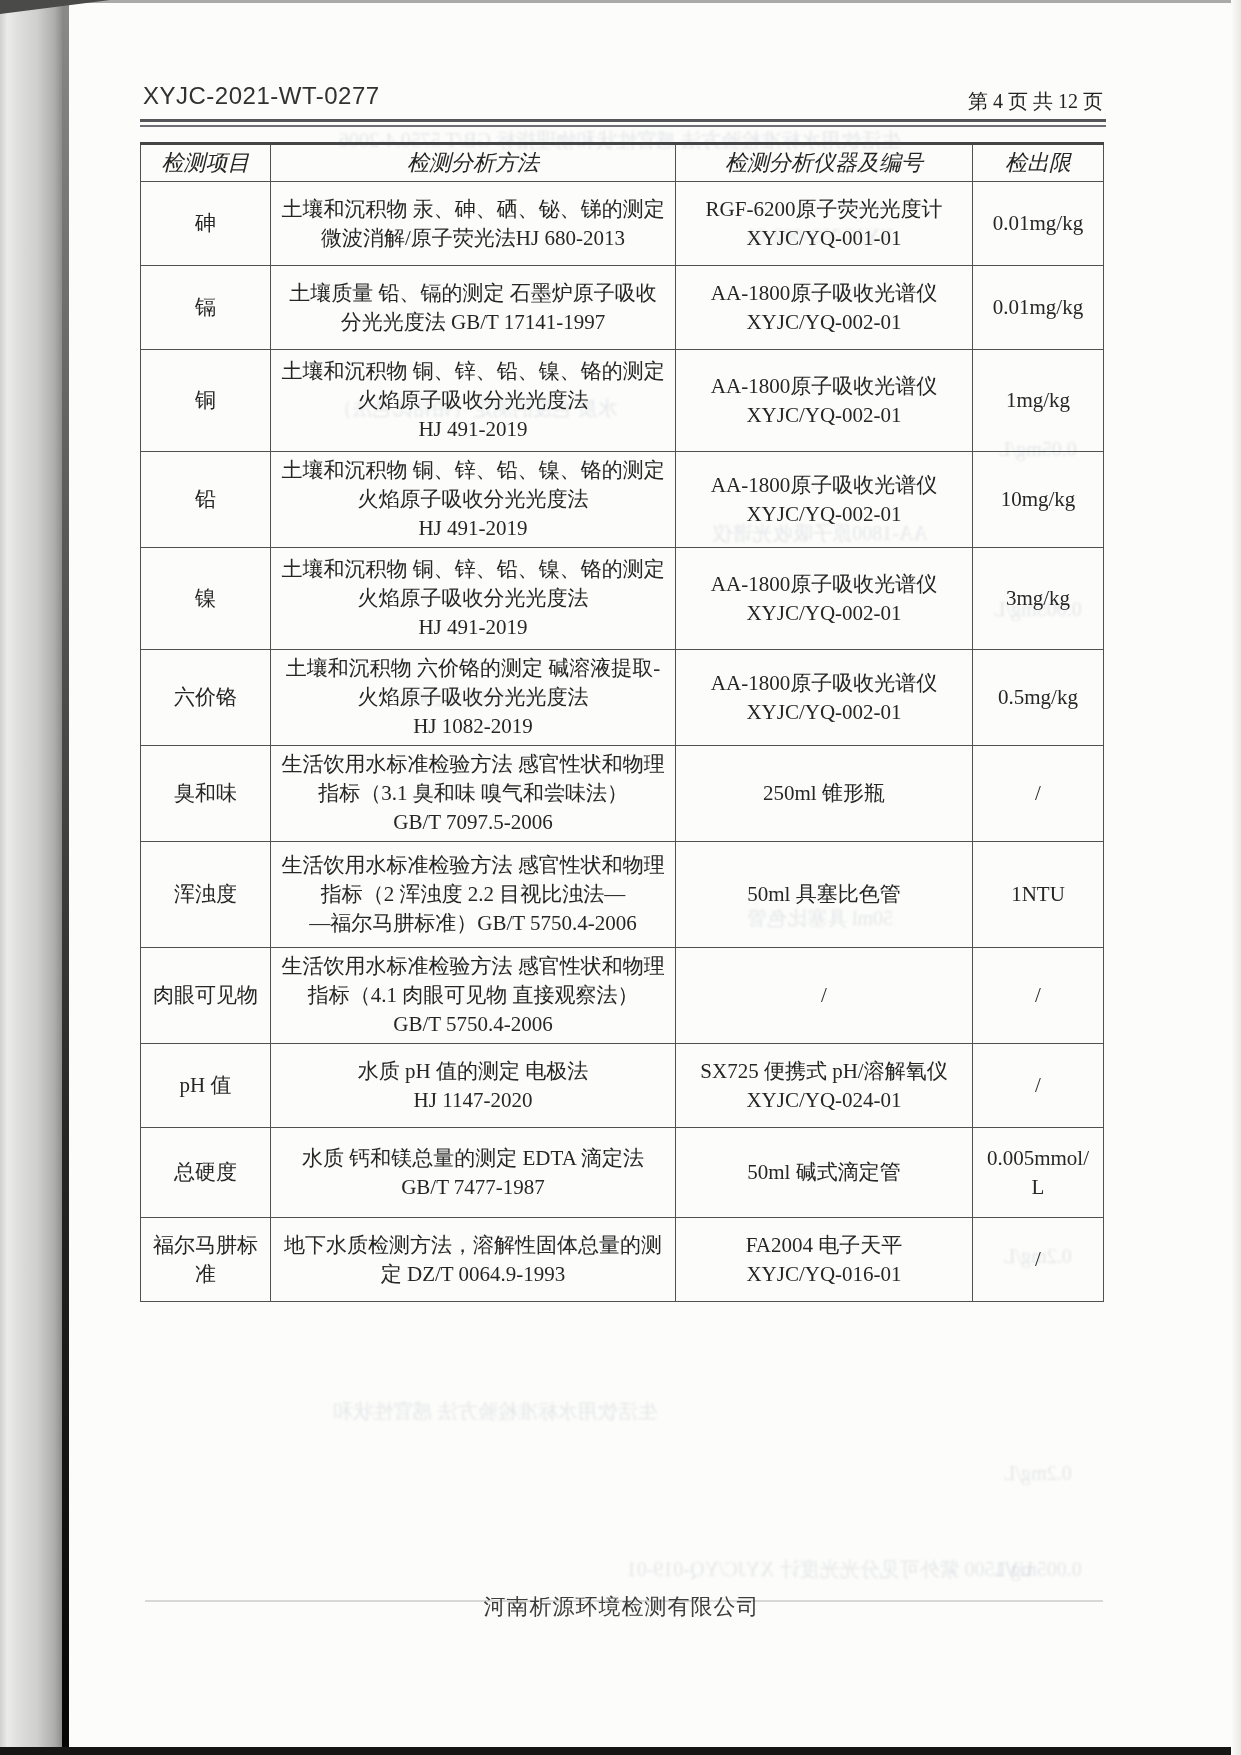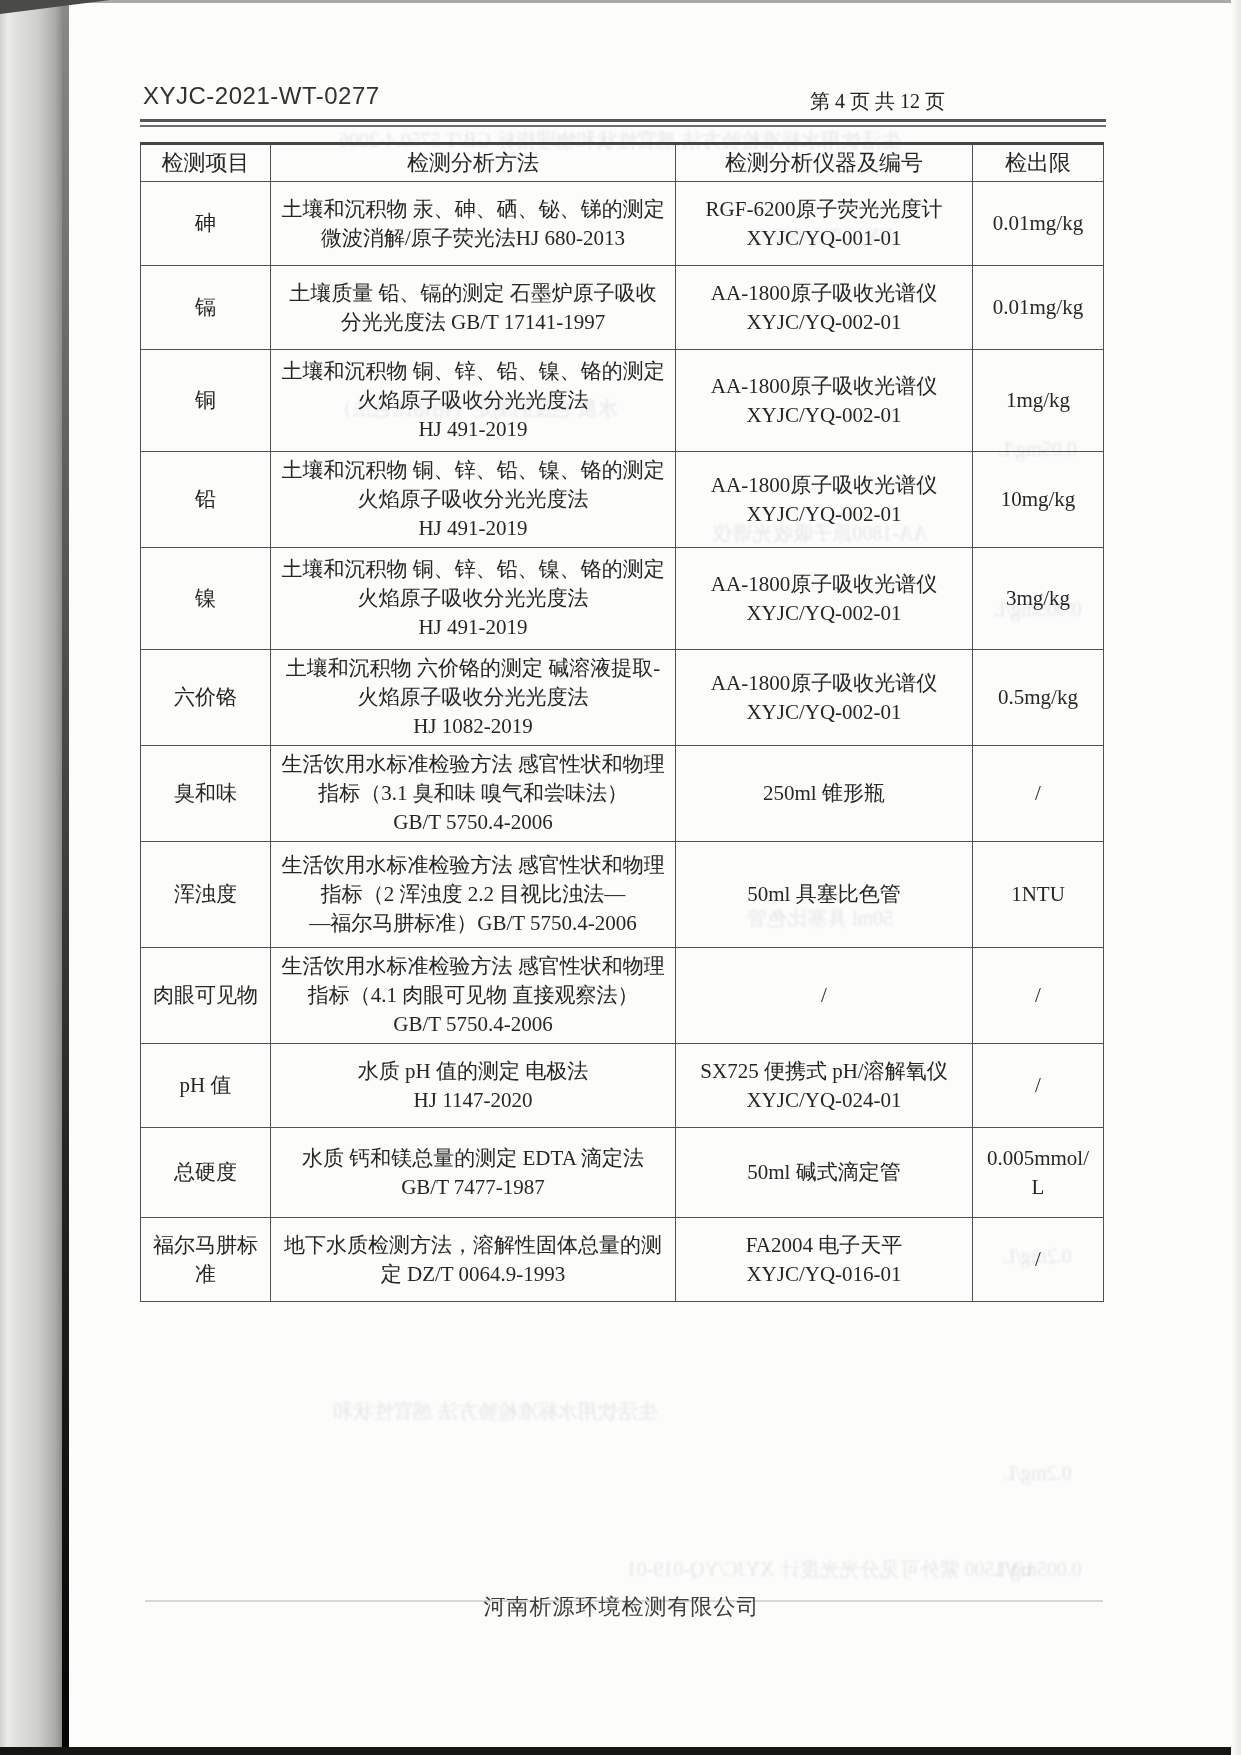--- a/index.html
+++ b/index.html
@@ -34,21 +34,21 @@
     color:#5f6c8b;font-size:20px;text-align:center;pointer-events:none;white-space:nowrap;
   }
   
   .doc-number{
     position:absolute;left:143px;top:82px;
     font-family:"Liberation Sans","DejaVu Sans",sans-serif;
     font-size:24px;letter-spacing:.5px;color:#313131;
   }
   .page-indicator{
     position:absolute;left:810px;top:88px;width:293px;
-    font-size:20px;color:#222;
+    text-align:right;font-size:20px;color:#222;
   }
   .header-rule{
     position:absolute;left:140px;top:119px;width:966px;height:3px;
     border-top:3px solid #56565a;border-bottom:2px solid #6e6e72;
   }
   
   table.report{
     position:absolute;left:140px;top:142px;width:963px;
     border-collapse:collapse;table-layout:fixed;
     font-size:21px;line-height:1.38;color:#262626;
@@ -99,21 +99,21 @@
 <div class="header-rule"></div>
 
 <table class="report">
   <colgroup>
     <col style="width:130px">
       <col style="width:405px">
       <col style="width:297px">
       <col style="width:131px">
   </colgroup>
   <thead>
-    <tr style="height:38px;">
+    <tr style="height:38px;font-style:italic;">
       <th>检测项目</th>
       <th>检测分析方法</th>
       <th>检测分析仪器及编号</th>
       <th>检出限</th>
     </tr>
   </thead>
   <tbody>
     <tr style="height:84px;">
       <td class="cell-item">砷</td>
       <td class="cell-method">土壤和沉积物 汞、砷、硒、铋、锑的测定 微波消解/原子荧光法HJ 680-2013</td>
@@ -156,21 +156,21 @@
       <td class="cell-item">六价铬</td>
       <td class="cell-method">土壤和沉积物 六价铬的测定 碱溶液提取-火焰原子吸收分光光度法
 HJ 1082-2019</td>
       <td class="cell-instrument">AA-1800原子吸收光谱仪
 XYJC/YQ-002-01</td>
       <td class="cell-limit">0.5mg/kg</td>
     </tr>
     <tr style="height:96px;">
       <td class="cell-item">臭和味</td>
       <td class="cell-method">生活饮用水标准检验方法 感官性状和物理指标（3.1 臭和味 嗅气和尝味法）
-GB/T 5750.4-2006</td>
+GB/T 7097.5-2006</td>
       <td class="cell-instrument">250ml 锥形瓶</td>
       <td class="cell-limit">/</td>
     </tr>
     <tr style="height:106px;">
       <td class="cell-item">浑浊度</td>
       <td class="cell-method">生活饮用水标准检验方法 感官性状和物理指标（2 浑浊度 2.2 目视比浊法—
 —福尔马肼标准）GB/T 5750.4-2006</td>
       <td class="cell-instrument">50ml 具塞比色管</td>
       <td class="cell-limit">1NTU</td>
     </tr>

